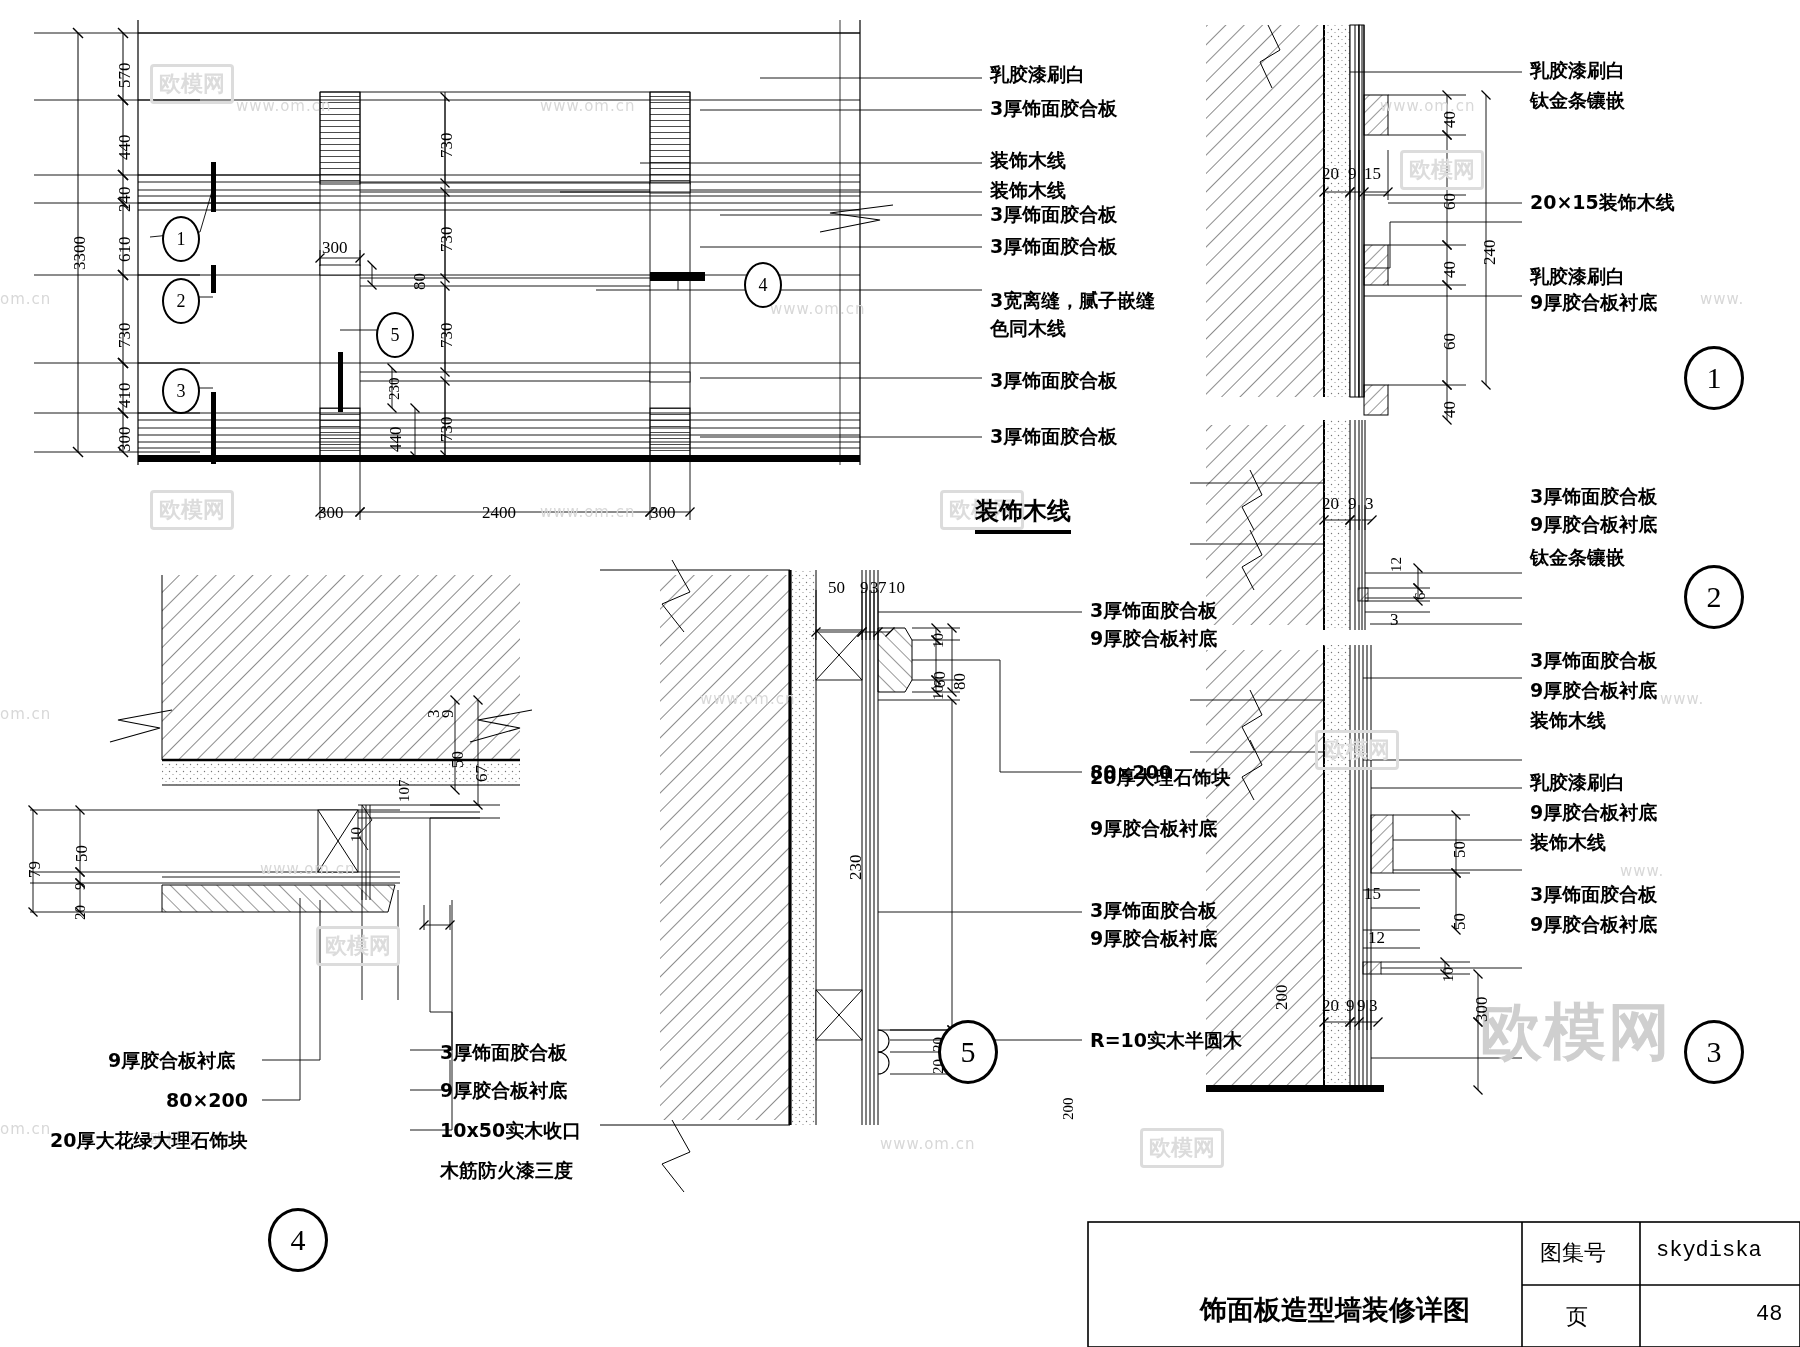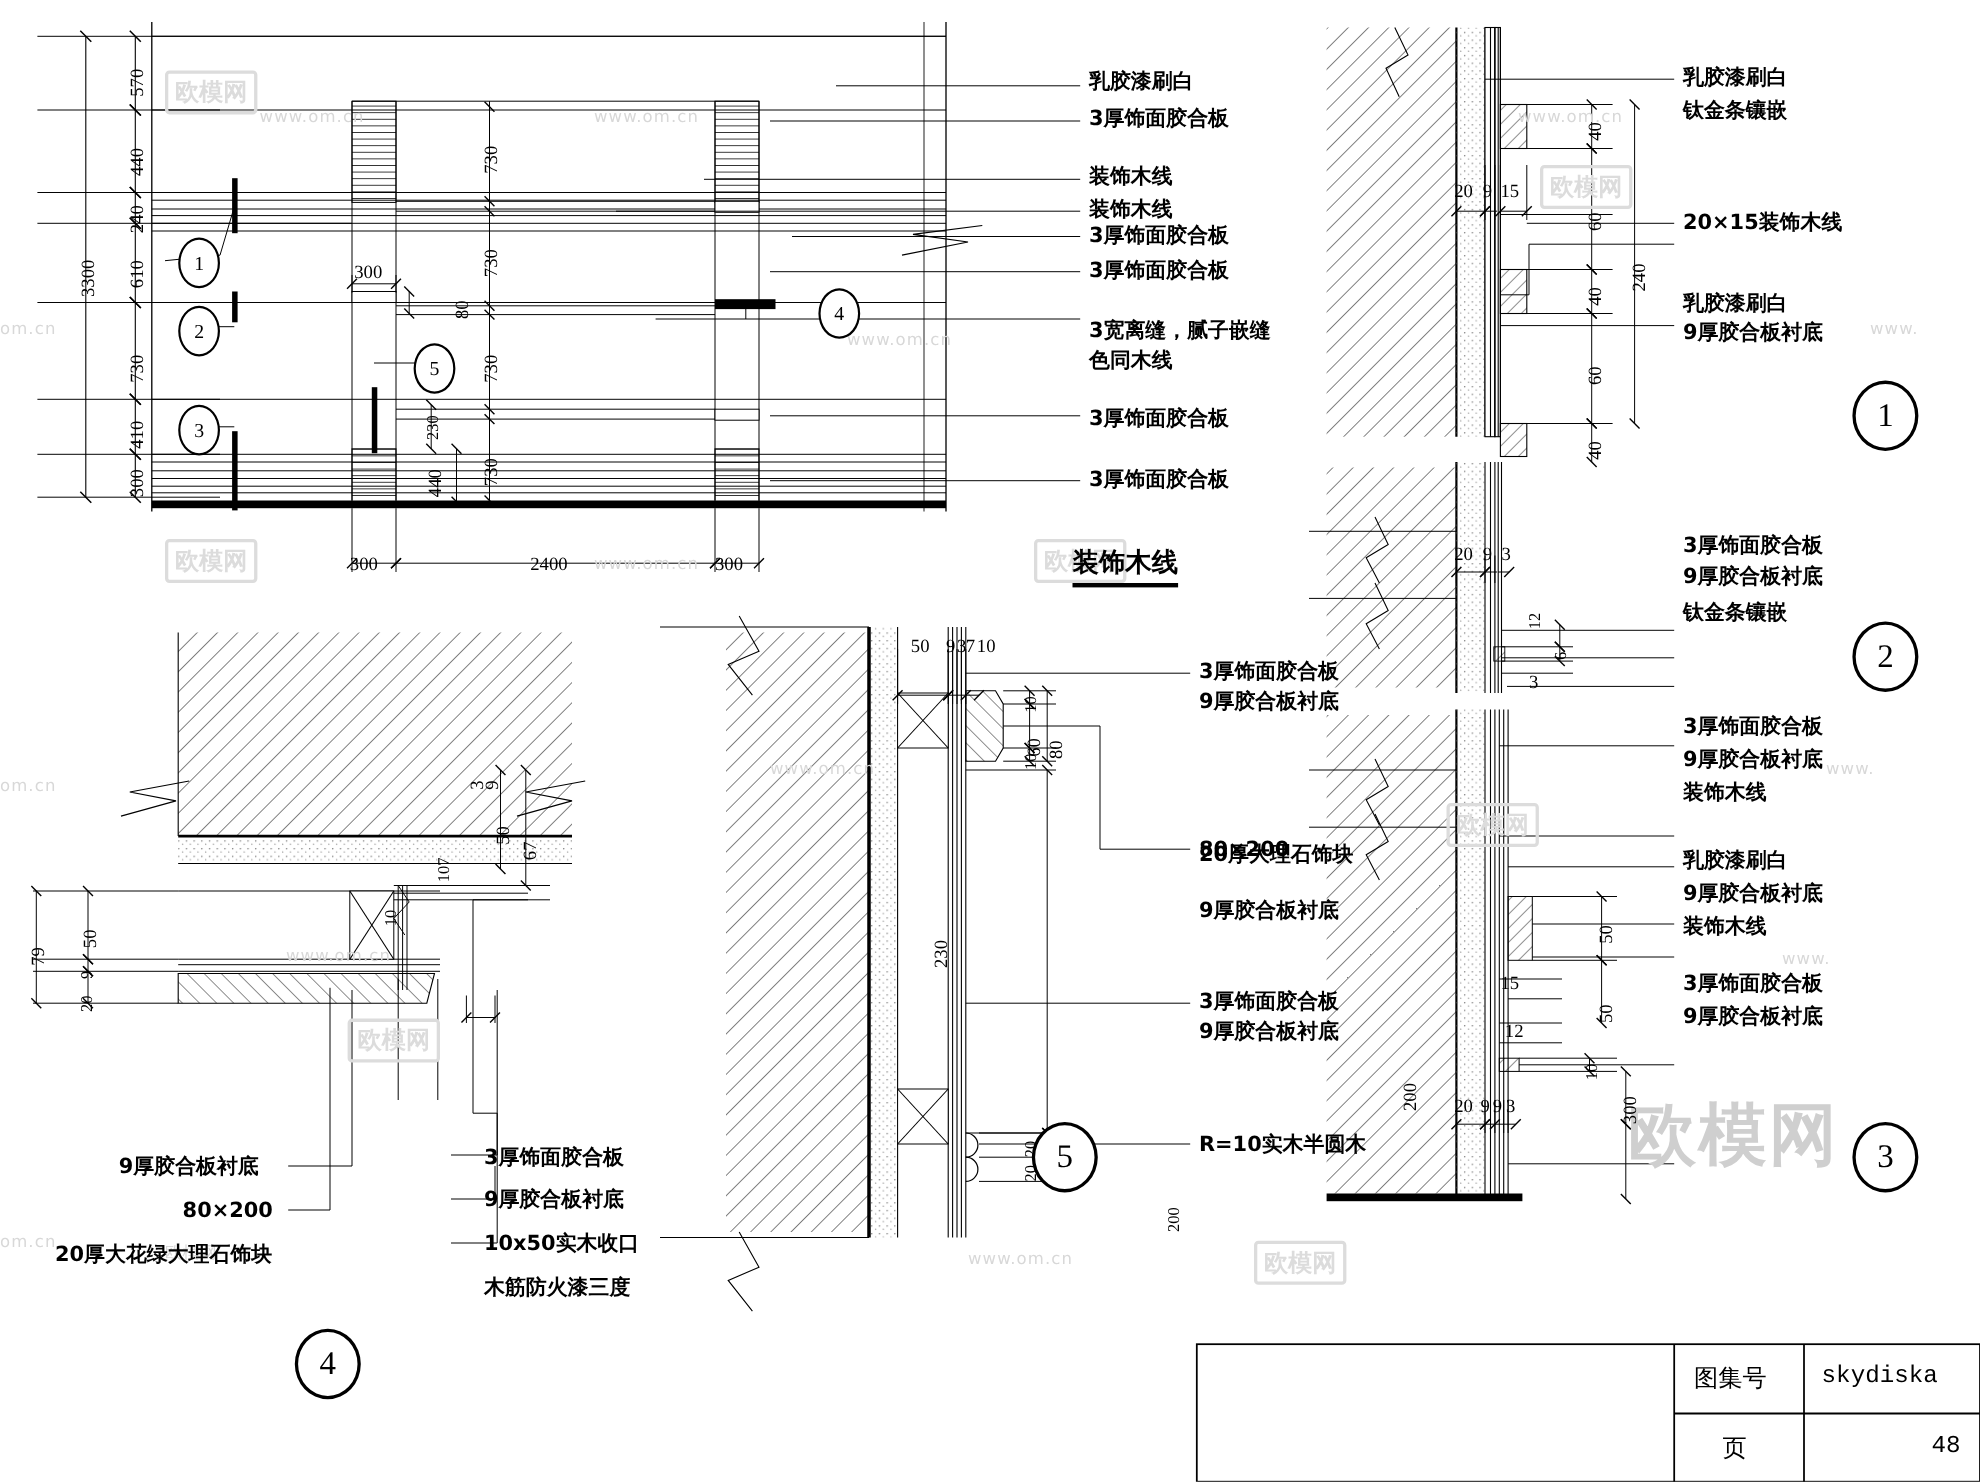--- a/index.html
+++ b/index.html
@@ -666,18 +666,19 @@
 <div class="lbl" style="left:1090px;top:760px;">80×200</div>
 <div class="lbl" style="left:1090px;top:765px;">20厚大理石饰块</div>
 <div class="lbl" style="left:1090px;top:816px;">9厚胶合板衬底</div>
 <div class="lbl" style="left:1090px;top:898px;">3厚饰面胶合板</div>
 <div class="lbl" style="left:1090px;top:926px;">9厚胶合板衬底</div>
 <div class="lbl" style="left:1090px;top:1028px;">R=10实木半圆木</div>
 <div class="bubbig" style="left:938px;top:1020px;width:54px;height:58px;">
   <span>5</span>
 </div>
 
+<div class="tbTitle" style="left:1200px;top:1292px;">饰面板造型墙装修详图</div>
 <div class="tbCell" style="left:1540px;top:1238px;">图集号</div>
 <div class="tbCell" style="left:1656px;top:1238px;">skydiska</div>
 <div class="tbCell" style="left:1566px;top:1302px;">页</div>
 <div class="tbCell" style="left:1756px;top:1302px;">48</div>
 
 </div>
 
 </body></html>

